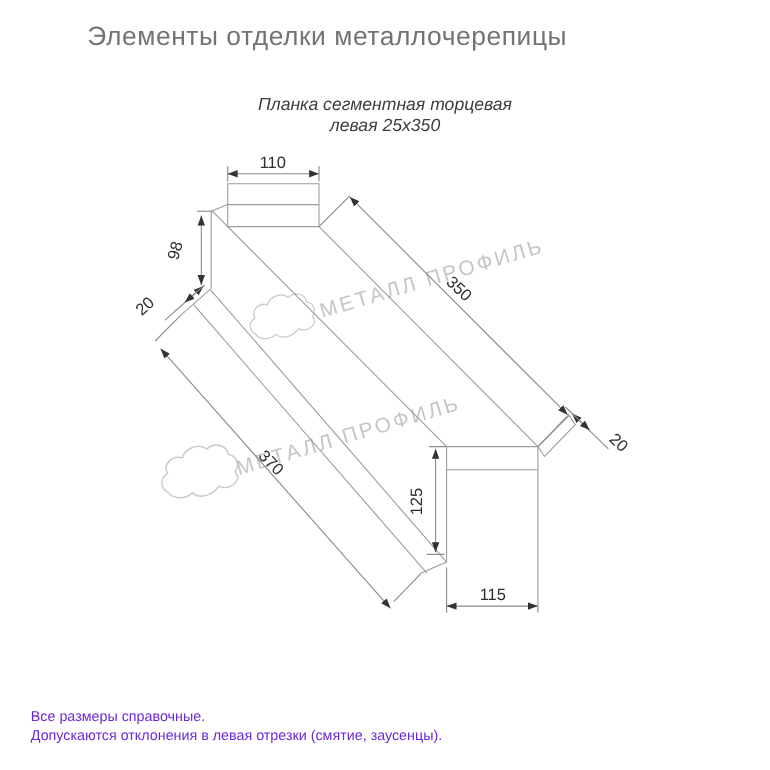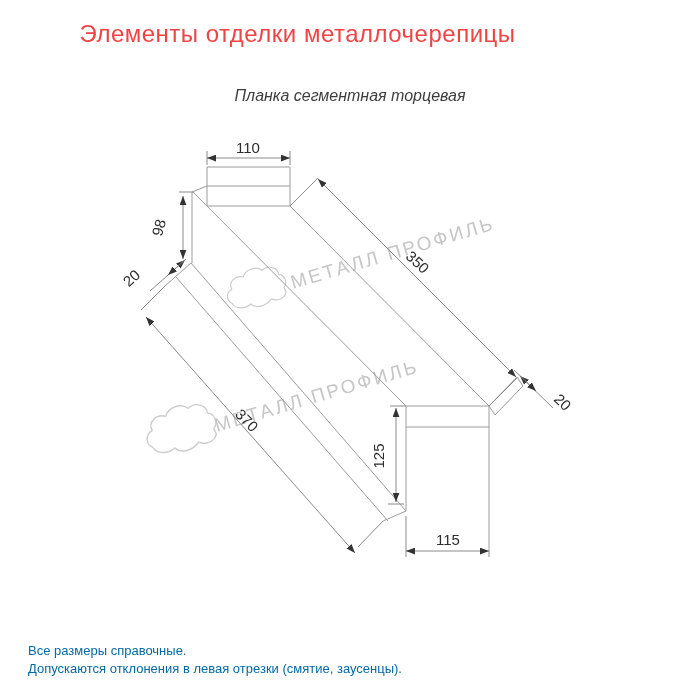--- a/index.html
+++ b/index.html
@@ -2,45 +2,46 @@
 <html><head>
 <meta charset="utf-8">
 <style>
   html,body{margin:0;padding:0;background:#fff;}
   .page{
     position:relative;width:700px;height:700px;background:#ffffff;overflow:hidden;
     font-family:"Liberation Sans","DejaVu Sans",sans-serif;
   }
   .title{
     position:absolute;top:20px;left:0;width:595px;text-align:center;
-    font-size:24px;color:#ef4444;letter-spacing:.5px;
+    font-size:24px;color:#737373;letter-spacing:.5px;
   }
   .subtitle{
     position:absolute;top:86px;left:0;width:700px;text-align:center;
     font-size:16px;line-height:19px;color:#3d3d3d;font-style:italic;
   }
   .footer{
-    position:absolute;left:28px;top:642px;font-size:13px;line-height:18px;color:#0369a1;
+    position:absolute;left:28px;top:642px;font-size:13px;line-height:18px;color:#6d28d9;
   }
   svg.drawing{position:absolute;left:0;top:0;}
   .edge{stroke:#9c9c9c;stroke-width:1;fill:none;}
   .dimline{stroke:#8a8a8a;stroke-width:1;fill:none;}
   .dimtext{fill:#2e2e2e;font-size:15px;font-family:"Liberation Sans","DejaVu Sans",sans-serif;}
   .wm{fill:#c6c6c6;font-size:19px;letter-spacing:2.5px;font-family:"Liberation Sans","DejaVu Sans",sans-serif;}
   .cloud{stroke:#cdcdcd;stroke-width:1.2;fill:#ffffff;}
 </style>
 </head>
 <body>
 
 <div class="page">
 
   <div class="title">Элементы отделки металлочерепицы</div>
 
   <div class="subtitle">
     <div>Планка сегментная торцевая</div>
+    <div>левая 25x350</div>
   </div>
 
   <svg class="drawing" width="700" height="700" viewBox="0 0 700 700">
     <defs>
       <marker id="arr" viewBox="0 0 8 6" refX="8" refY="3" markerWidth="9" markerHeight="7" orient="auto-start-reverse">
         <path d="M0,0 L8,3 L0,6 Z" fill="#333"></path>
       </marker>
     </defs>
 
     <g>

